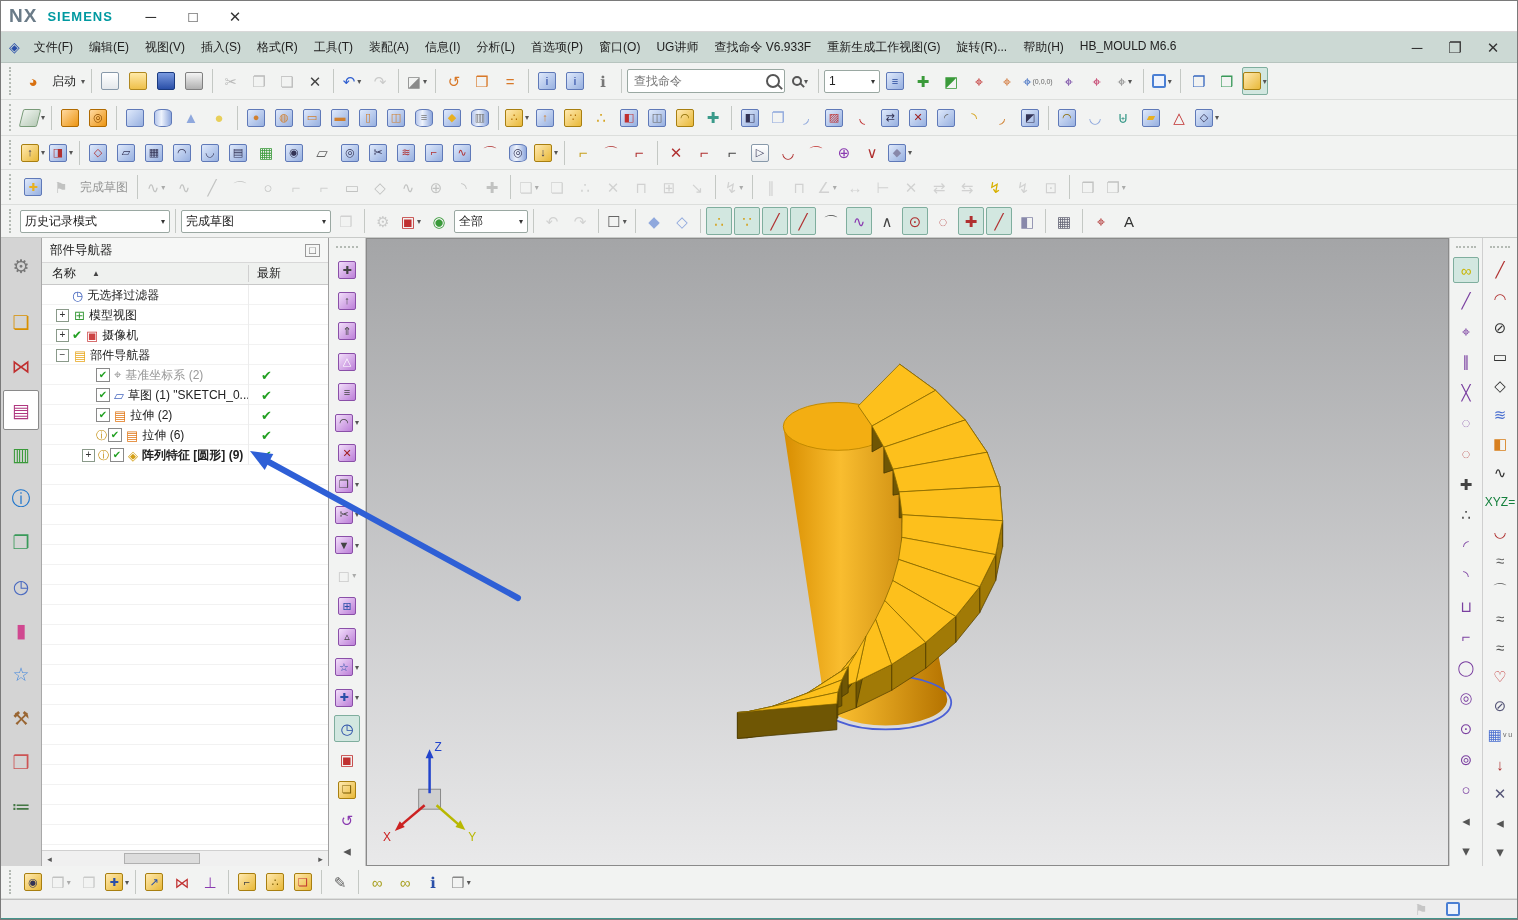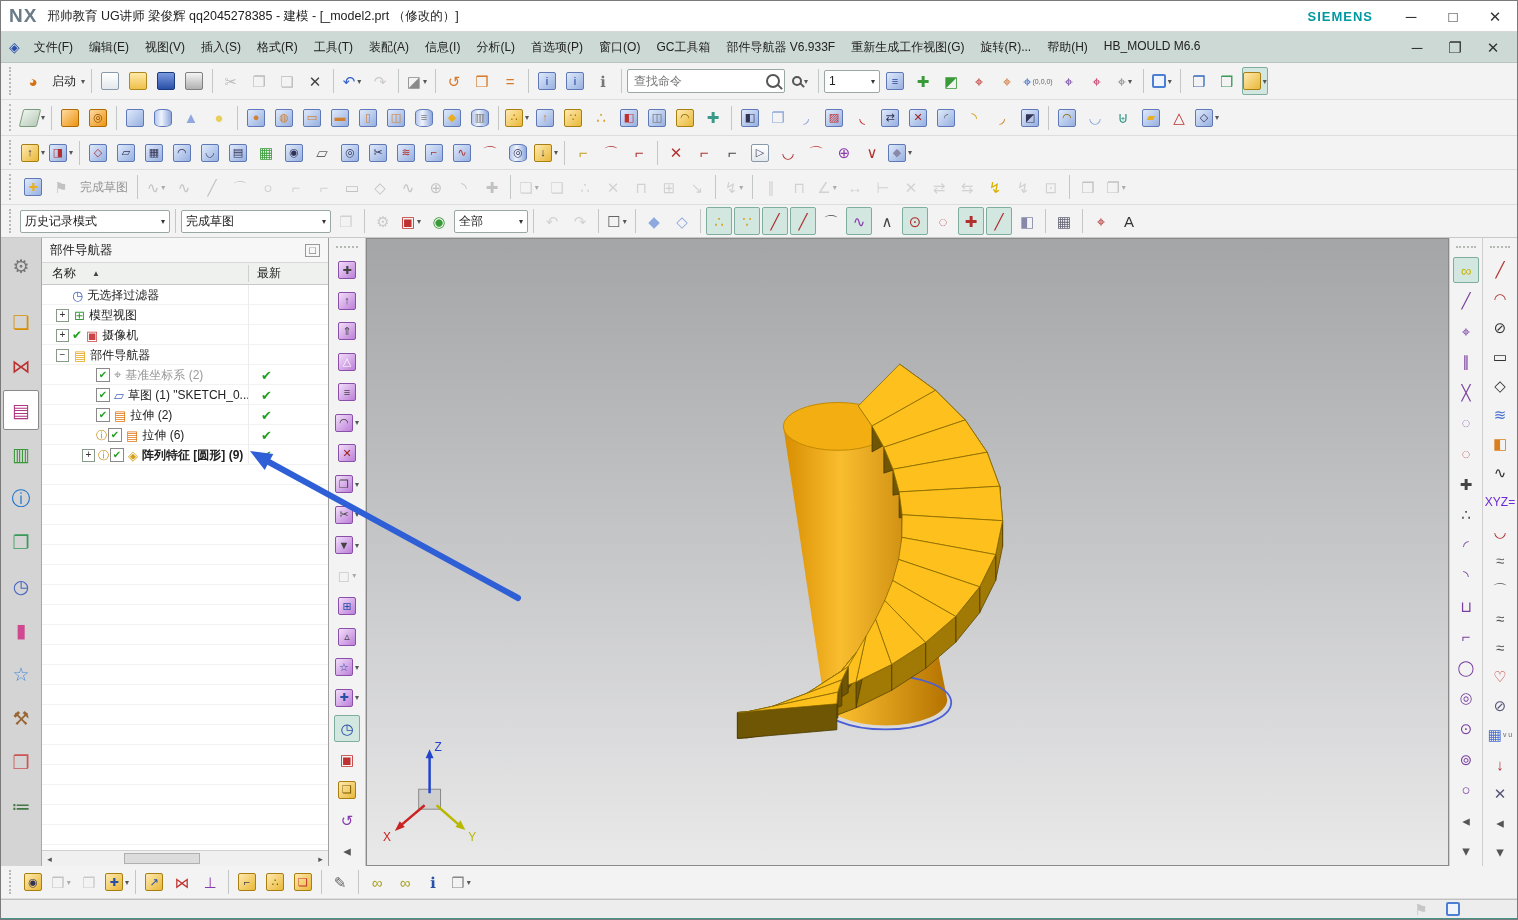--- a/index.html
+++ b/index.html
@@ -106,21 +106,20 @@
   
   .overlay{position:absolute;left:0;top:0;width:1518px;height:920px;pointer-events:none;z-index:60;}
 </style>
 </head>
 <body>
 
 <div class="app">
 
   <div class="titlebar">
     <span class="nxlogo">NX</span>
-    <span class="apptitle">邢帅教育 UG讲师 梁俊辉 qq2045278385 - 建模 - [_model2.prt （修改的）]</span>
     <span class="brand">SIEMENS</span>
     <span class="winctl">
         <span class="ti">
           <span class="gl" style="color: rgb(51, 51, 51);">─</span>
         </span>
         <span class="ti">
           <span class="gl" style="color: rgb(51, 51, 51);">□</span>
         </span>
         <span class="ti">
           <span class="gl" style="color: rgb(51, 51, 51);">✕</span>
@@ -135,22 +134,22 @@
         <span class="mi">编辑(E)</span>
         <span class="mi">视图(V)</span>
         <span class="mi">插入(S)</span>
         <span class="mi">格式(R)</span>
         <span class="mi">工具(T)</span>
         <span class="mi">装配(A)</span>
         <span class="mi">信息(I)</span>
         <span class="mi">分析(L)</span>
         <span class="mi">首选项(P)</span>
         <span class="mi">窗口(O)</span>
-        <span class="mi">GC工具箱</span>
-        <span class="mi">部件导航器 V6.933F</span>
+        <span class="mi">UG讲师</span>
+        <span class="mi">查找命令 V6.933F</span>
         <span class="mi">重新生成工作视图(G)</span>
         <span class="mi">旋转(R)...</span>
         <span class="mi">帮助(H)</span>
         <span class="mi">HB_MOULD M6.6</span>
       </span>
     <span class="menuctl">
         <span class="ti">
           <span class="gl" style="color: rgb(51, 51, 51);">─</span>
         </span>
         <span class="ti">
@@ -1246,21 +1245,21 @@
           <span class="ti">
             <span class="gl" style="color: rgb(74, 111, 208);">≋</span>
           </span>
           <span class="ti">
             <span class="gl" style="color: rgb(216, 128, 32);">◧</span>
           </span>
           <span class="ti">
             <span class="gl" style="color: rgb(51, 51, 51);">∿</span>
           </span>
           <span class="ti">
-            <span class="tlab" style="color: #6d28d9;">XYZ=</span>
+            <span class="tlab" style="color: #15803d;">XYZ=</span>
           </span>
           <span class="ti">
             <span class="gl" style="color: rgb(176, 48, 48);">◡</span>
           </span>
           <span class="ti">
             <span class="gl" style="color: rgb(102, 102, 102);">≈</span>
           </span>
           <span class="ti">
             <span class="gl" style="color: rgb(85, 85, 85);">⌒</span>
           </span>

